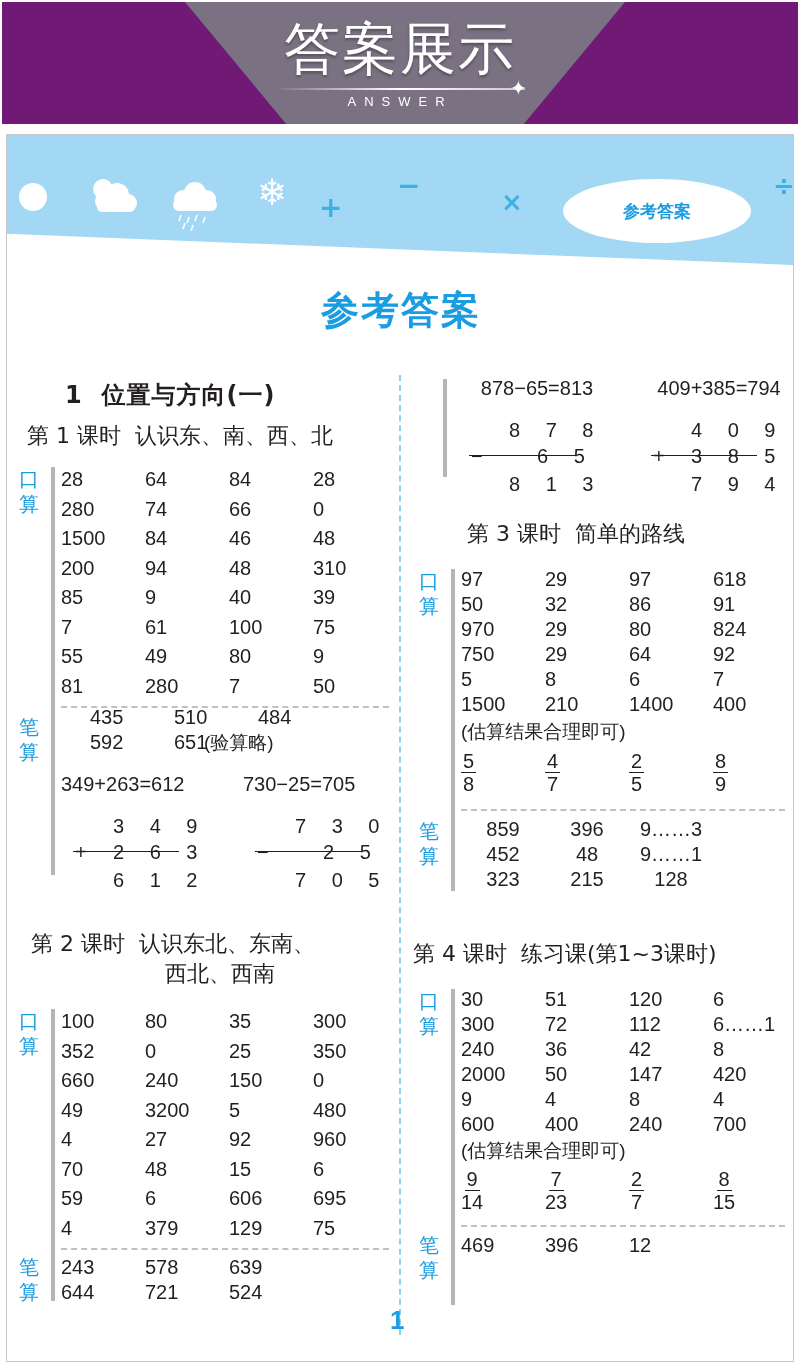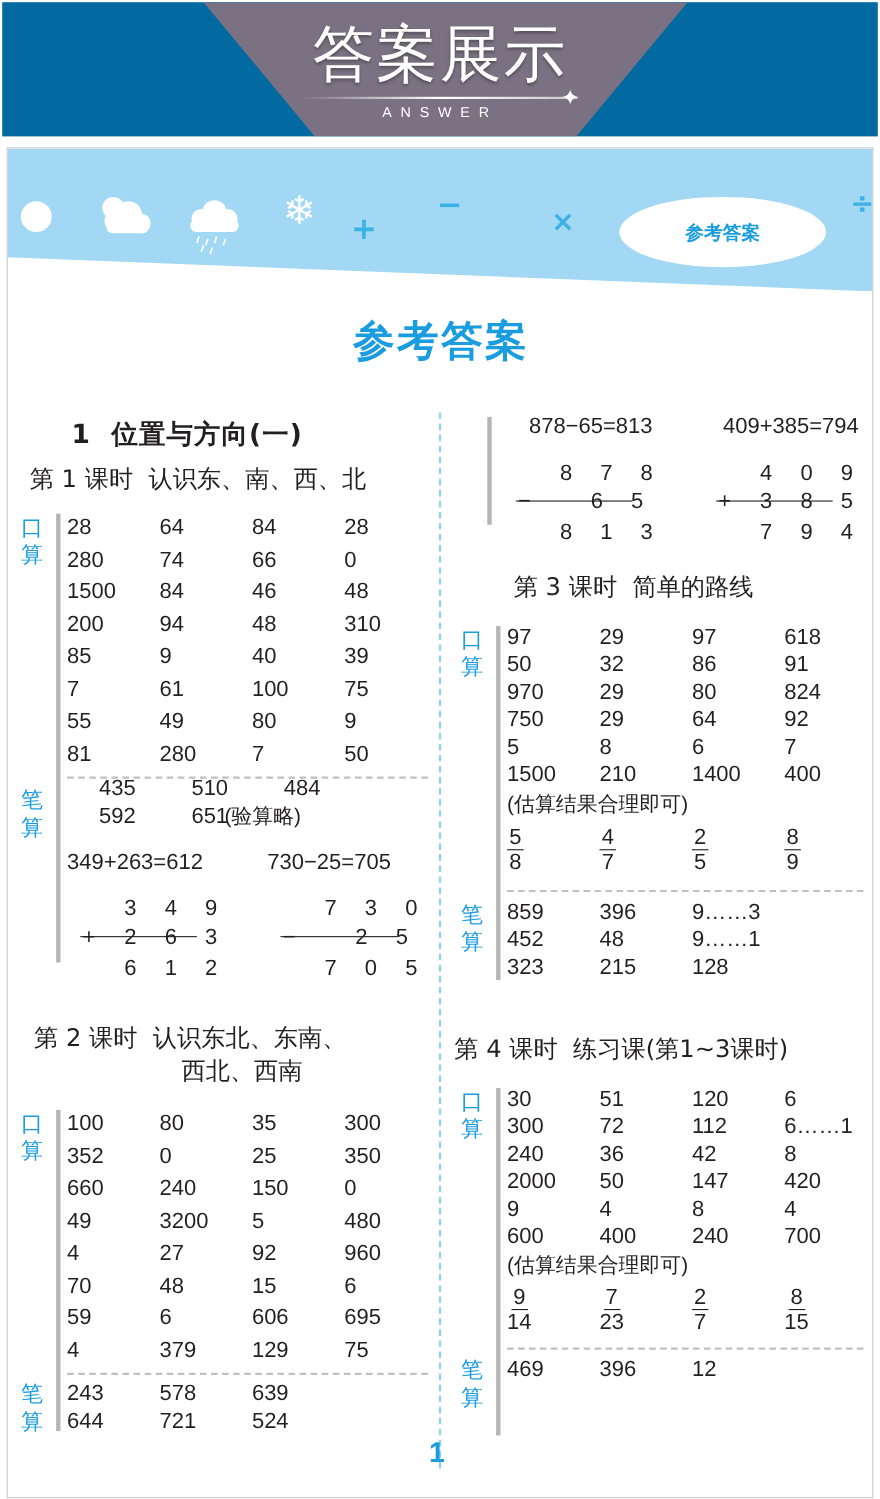--- a/index.html
+++ b/index.html
@@ -1,19 +1,19 @@
 <!DOCTYPE html>
 <html><head>
 <meta charset="utf-8">
 <style>
   * { box-sizing: border-box; margin: 0; padding: 0; }
   body { width: 800px; height: 1363px; background: #ffffff; font-family: "DejaVu Sans", "Liberation Sans", sans-serif; color: #231f20; position: relative; overflow: hidden; }
 
   
-  .banner { position: absolute; left: 2px; top: 2px; width: 796px; height: 122px; background: #0369a1; padding-left: 12px; }
+  .banner { position: absolute; left: 2px; top: 2px; width: 796px; height: 122px; background: #701a75; padding-left: 12px; }
   .banner-trap { position: absolute; left: 183px; top: 0; width: 440px; height: 122px; background: #7a7282;
     clip-path: polygon(0 0, 100% 0, 77% 100%, 23% 100%); }
   .banner-title { position: absolute; left: 0; width: 796px; top: 10px; text-align: center; font-size: 56px; color: #ffffff; letter-spacing: 2px; font-weight: normal; text-shadow: 0 2px 3px rgba(0,0,0,0.35); }
   .banner-line { position: absolute; left: 273px; width: 250px; top: 86px; height: 2px; background: linear-gradient(90deg, rgba(255,255,255,0), #ffffff 50%, rgba(255,255,255,0.6)); }
   .banner-star { position: absolute; left: 508px; top: 74px; color: #fff; font-size: 20px; }
   .banner-sub { position: absolute; left: 0; width: 796px; top: 92px; text-align: center; font-size: 13px; color: #ffffff; letter-spacing: 8px; font-family: "Liberation Sans", sans-serif; }
 
   
   .page { position: absolute; left: 6px; top: 134px; width: 788px; height: 1228px; border: 1px solid #c8c8c8; background: #fff; overflow: hidden; }
   .sky { position: absolute; left: 0; top: 0; width: 788px; height: 130px; background: #a2d8f4;
@@ -355,21 +355,21 @@
               <span class="num">8</span>
               <span>9</span>
             </span></span>
       </div>
     </div>
     <div class="dash" style="top:242px;width:324px;"></div>
     <div class="side-label" style="top:252px;">
         <div>笔</div>
         <div>算</div>
       </div>
-    <div class="grid" style="top:250px;line-height:25px;">
+    <div class="grid" style="top:250px;line-height:25px;text-align:center;">
       <div class="row">
           <span class="cell">859</span>
           <span class="cell">396</span>
           <span class="cell">9……3</span>
         </div>
       <div class="row">
           <span class="cell">452</span>
           <span class="cell">48</span>
           <span class="cell">9……1</span>
         </div>

